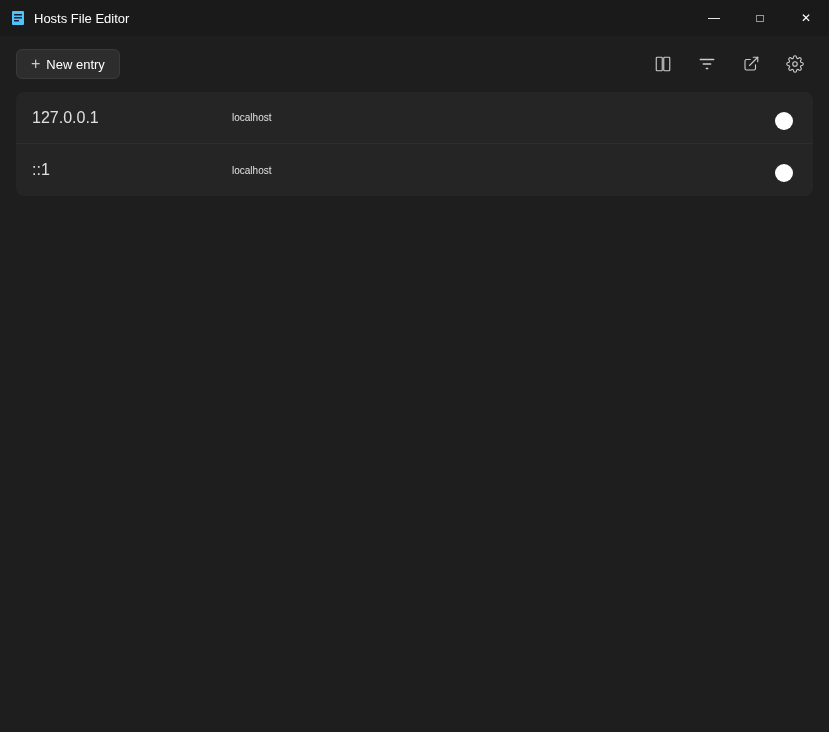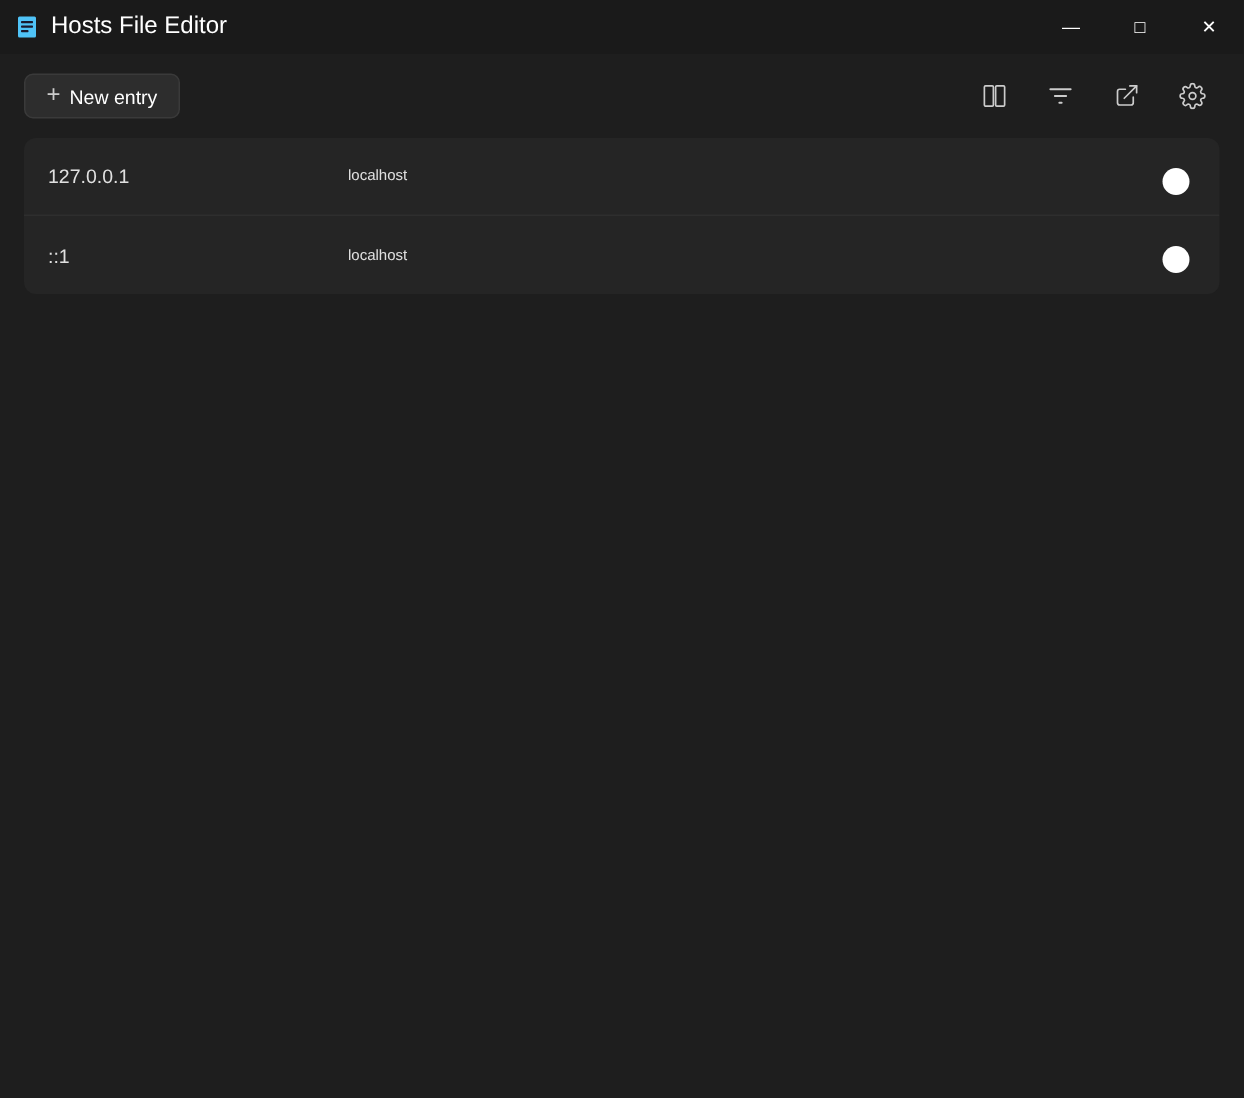--- a/index.html
+++ b/index.html
@@ -36,21 +36,21 @@
       gap: 8px;
     }
 
     .app-icon {
       width: 16px;
       height: 16px;
       flex-shrink: 0;
     }
 
     .title-bar-title {
-      font-size: 16px;
+      font-size: 13px;
       color: #ffffff;
       font-weight: 400;
     }
 
     .title-bar-controls {
       display: flex;
       align-items: center;
       height: 100%;
     }
 
@@ -146,21 +146,21 @@
       border-bottom: 1px solid #2e2e2e;
       transition: background 0.1s;
     }
 
     .hosts-row:last-child {
       border-bottom: none;
     }
 
     .hosts-ip {
       width: 200px;
-      font-size: 13px;
+      font-size: 16px;
       color: #e0e0e0;
       flex-shrink: 0;
     }
 
     .hosts-hostname {
       flex: 1;
       font-size: 10px;
       color: #e0e0e0;
     }
 

